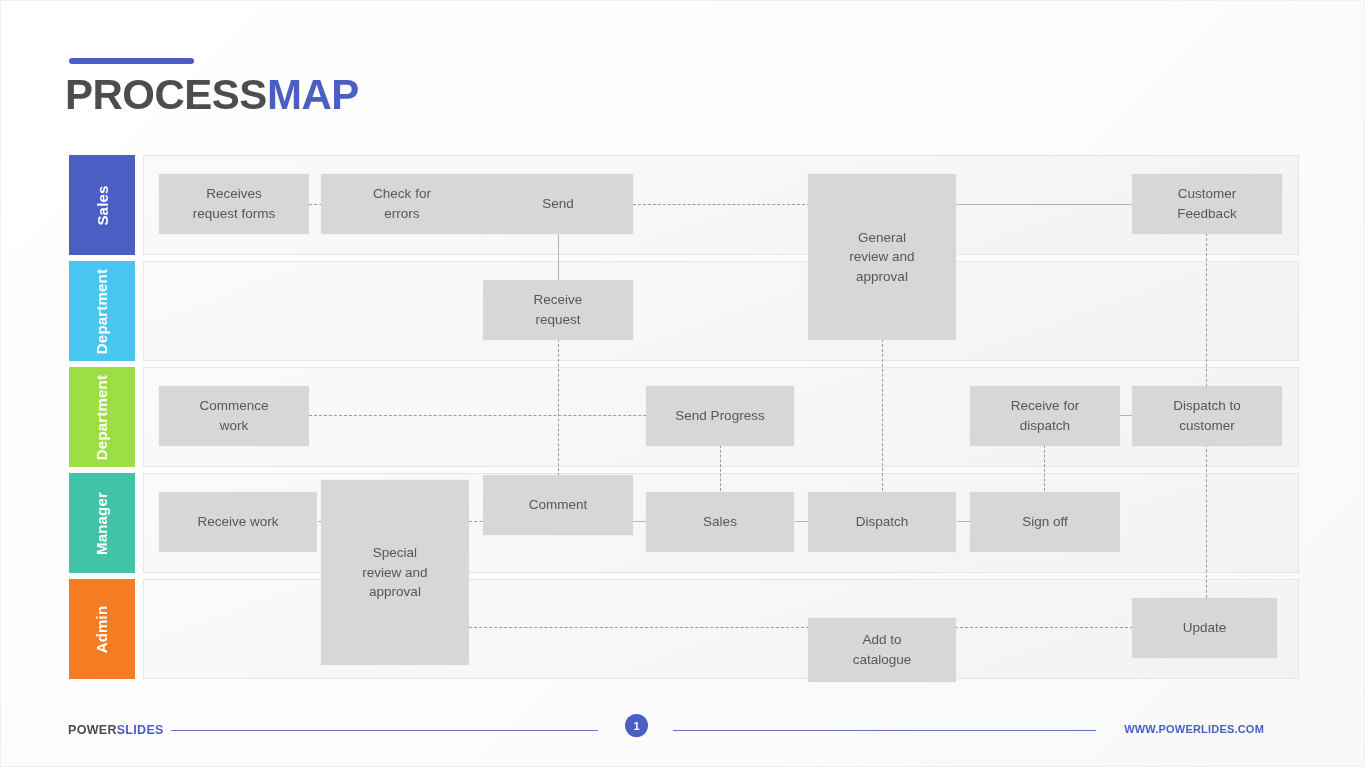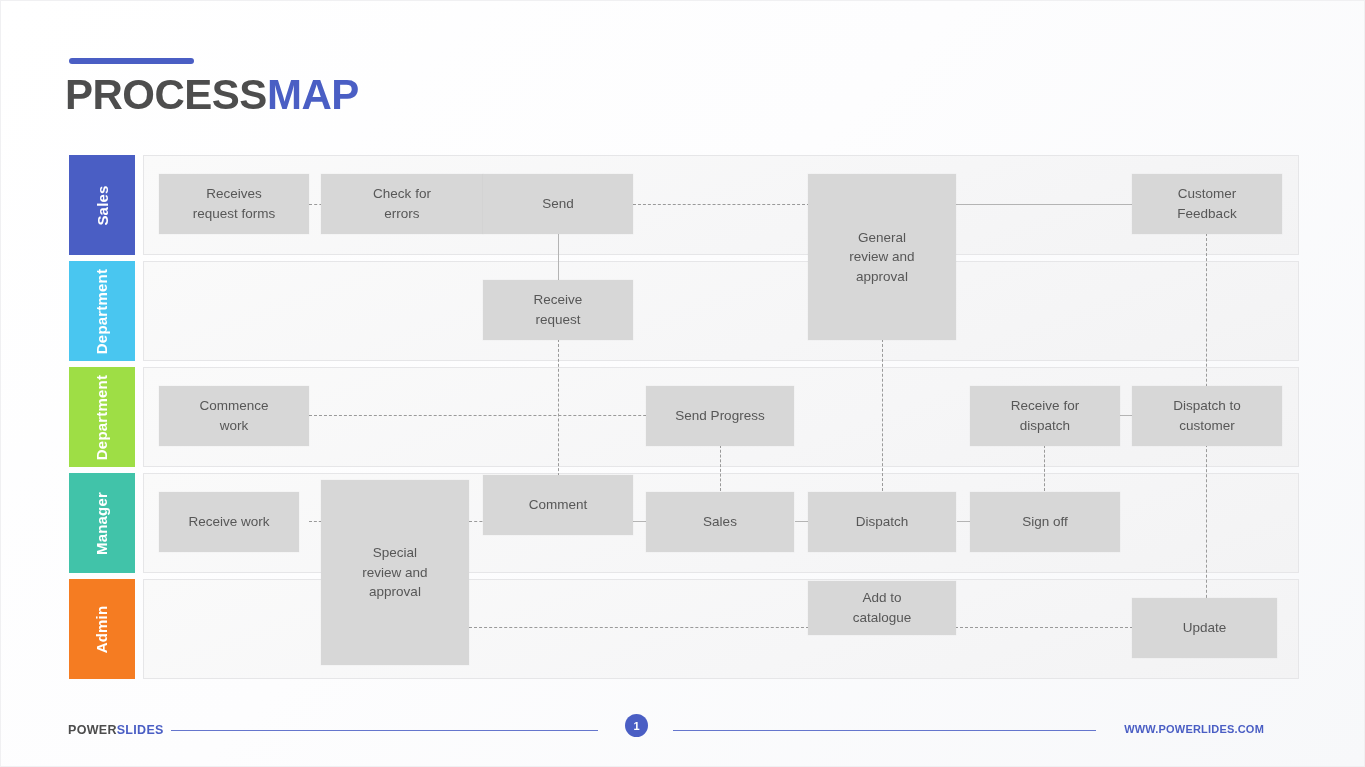--- a/index.html
+++ b/index.html
@@ -190,28 +190,28 @@
     <div class="node tall" style="left:739px;top:19px;width:148px;height:166px;">General<br>review and<br>approval</div>
     <div class="node" style="left:1063px;top:19px;width:150px;height:60px;">Customer<br>Feedback</div>
 
     <div class="node" style="left:414px;top:125px;width:150px;height:60px;">Receive<br>request</div>
 
     <div class="node" style="left:90px;top:231px;width:150px;height:60px;">Commence<br>work</div>
     <div class="node" style="left:577px;top:231px;width:148px;height:60px;">Send Progress</div>
     <div class="node" style="left:901px;top:231px;width:150px;height:60px;">Receive for<br>dispatch</div>
     <div class="node" style="left:1063px;top:231px;width:150px;height:60px;">Dispatch to<br>customer</div>
 
-    <div class="node" style="left:90px;top:337px;width:140px;height:60px;">Receive work</div>
+    <div class="node" style="left:90px;top:337px;width:158px;height:60px;">Receive work</div>
     <div class="node tall" style="left:252px;top:325px;width:148px;height:185px;">Special<br>review and<br>approval</div>
     <div class="node" style="left:414px;top:320px;width:150px;height:60px;">Comment</div>
     <div class="node" style="left:577px;top:337px;width:148px;height:60px;">Sales</div>
     <div class="node" style="left:739px;top:337px;width:148px;height:60px;">Dispatch</div>
     <div class="node" style="left:901px;top:337px;width:150px;height:60px;">Sign off</div>
 
-    <div class="node" style="left:739px;top:426px;width:148px;height:54px;">Add to<br>catalogue</div>
+    <div class="node" style="left:739px;top:463px;width:148px;height:64px;">Add to<br>catalogue</div>
     <div class="node" style="left:1063px;top:443px;width:145px;height:60px;">Update</div>
 
   </div>
 
   <div class="footer">
     <div class="brand">
       <span class="b1">POWER</span><span class="b2">SLIDES</span>
     </div>
     <div class="f-line left"></div>
     <div class="f-line right"></div>

